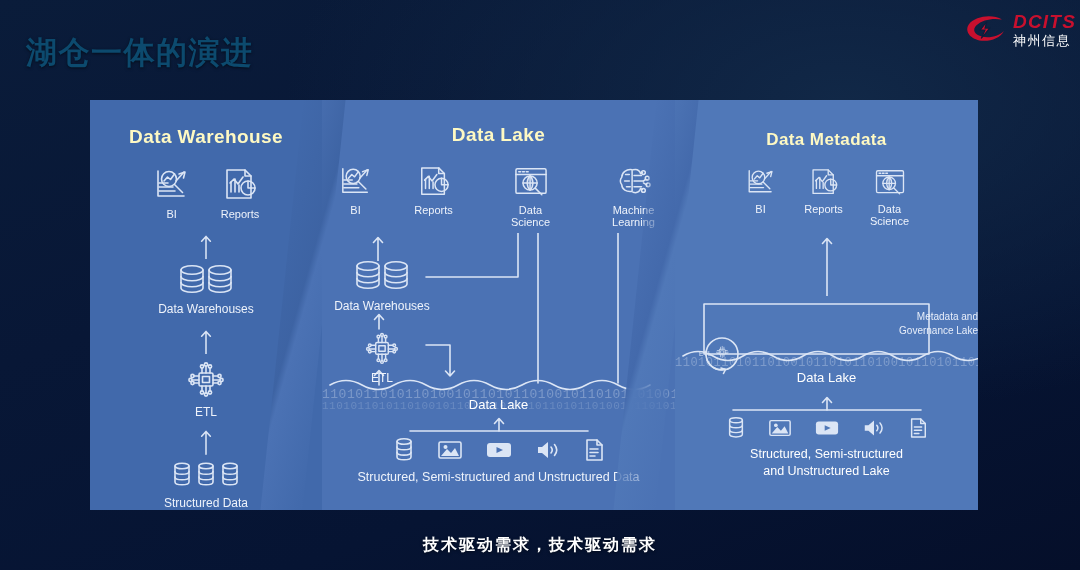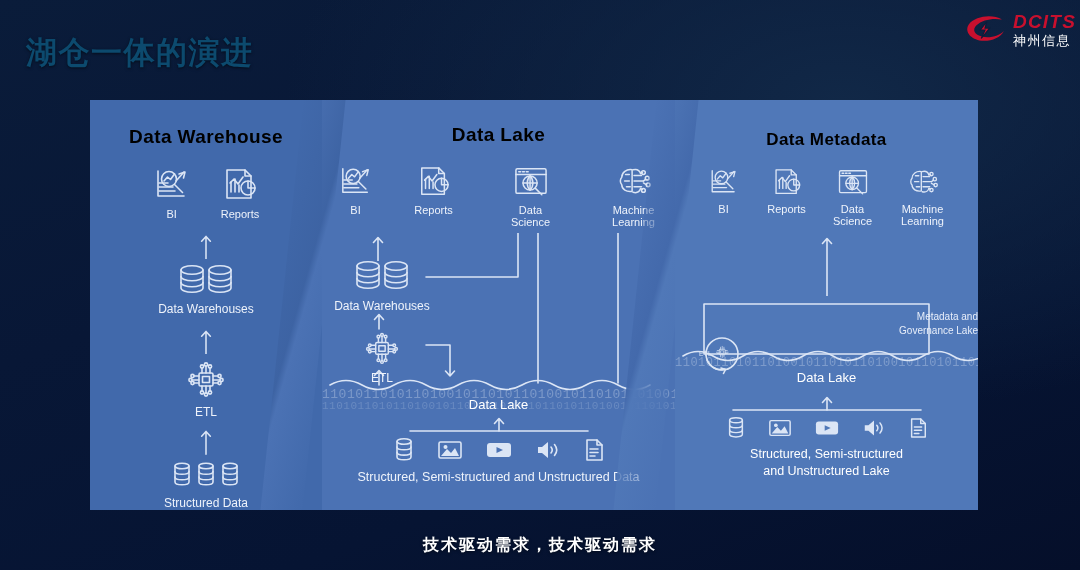--- a/index.html
+++ b/index.html
@@ -58,21 +58,21 @@
     pointer-events: none;
   }
   .sep.s1 { left: 192px;
     background: linear-gradient(100deg, rgba(61,99,163,0) 0%, rgba(61,99,163,.95) 46%, rgba(75,114,180,1) 52%, rgba(75,114,180,0) 100%);
     transform: skewX(-6deg); }
   .sep.s2 { left: 545px;
     background: linear-gradient(100deg, rgba(67,105,171,0) 0%, rgba(67,105,171,.95) 46%, rgba(80,120,184,1) 52%, rgba(80,120,184,0) 100%);
     transform: skewX(-6deg); }
 
   .panel-title {
-    color: #000000; font-weight: bold; letter-spacing: .4px;
+    color: #fef9c3; font-weight: bold; letter-spacing: .4px;
     text-align: center;
   }
   .p1 .panel-title { font-size: 19px; margin-top: 26px; }
   .p2 .panel-title { font-size: 19px; margin-top: 24px; }
   .p3 .panel-title { font-size: 17px; margin-top: 30px; }
 
   .iconrow {
     display: flex; justify-content: center; align-items: flex-start;
     width: 100%;
   }
@@ -424,35 +424,20 @@
           <path class="stroke" d="M3 9 H35"></path>
           <path class="stroke" d="M6 6 H8 M10 6 H12 M14 6 H16"></path>
           <circle class="stroke" cx="18" cy="18" r="7.5"></circle>
           <path class="stroke" d="M18 10.5 v15 M10.5 18 h15"></path>
           <path class="stroke" d="M18 10.5 c-4 4 -4 11 0 15 M18 10.5 c4 4 4 11 0 15"></path>
           <path class="stroke" d="M23.5 23.5 l7 7"></path>
         </svg>
         <span class="lbl" style="font-size:11px; white-space:pre-line">Data
 Science</span>
       </div>
-      <div class="icon-cell" style="width:60px">
-        <svg width="32" height="29" viewBox="0 0 38 34">
-          <path class="stroke" d="M17 4 c-6 -1 -11 3 -11 8 c-2 2 -2 6 0 8 c0 5 5 8 11 7 Z"></path>
-          <path class="stroke" d="M10 9 h4 M9 16 h5 M11 22 h4"></path>
-          <path class="stroke" d="M18 4 c4 -1 7 1 8 4 M18 28 c4 1 7 -1 8 -4"></path>
-          <path class="stroke" d="M19 10 h8 M19 16 h10 M19 22 h8"></path>
-          <circle class="stroke" cx="29" cy="7" r="2"></circle>
-          <circle class="stroke" cx="33" cy="13" r="2"></circle>
-          <circle class="stroke" cx="34" cy="20" r="2"></circle>
-          <circle class="stroke" cx="29" cy="26" r="2"></circle>
-          <path class="stroke" d="M26 8 l2 -1 M29 16 l2.5 -2 M29 18 l3.5 2 M26 24 l2 1"></path>
-        </svg>
-        <span class="lbl" style="font-size:11px; white-space:pre-line">Machine
-Learning</span>
-      </div>
     </div>
 
     <svg class="arrow-up" width="12" height="60" viewBox="0 0 12 60" style="margin-top:8px">
       <path class="stroke" d="M6 60 V3 M1.5 7.5 L6 2.5 L10.5 7.5"></path>
     </svg>
 
     <div style="position:relative; width:100%; height:96px; margin-top:2px">
       <svg style="position:absolute; left:0; top:0" width="303" height="96" viewBox="0 0 303 96">
         <path class="stroke" d="M29 6 H254 V56 H29 Z"></path>
         <path class="stroke" d="M8 58 q15 -9 30 0 t30 0 t30 0 t30 0 t30 0 t30 0 t30 0 t30 0 t30 0 t30 0"></path>

